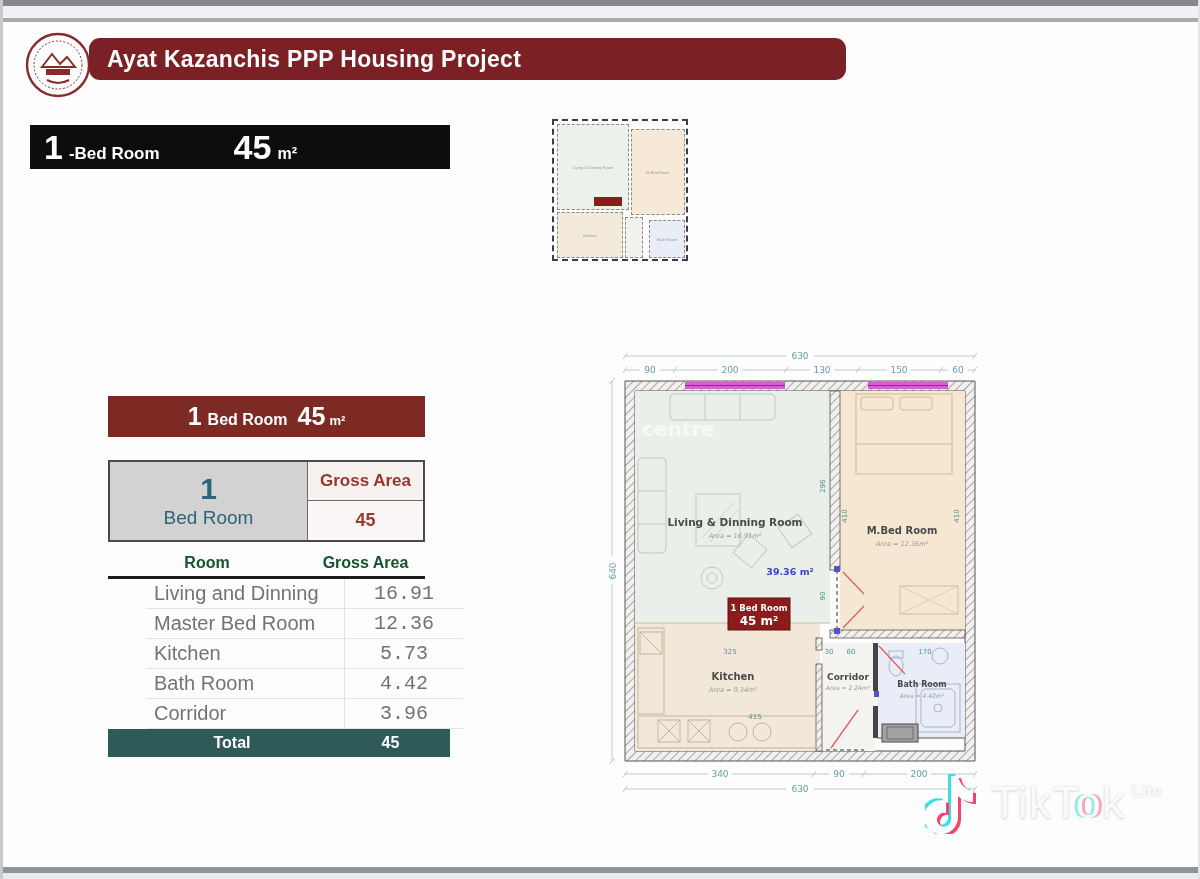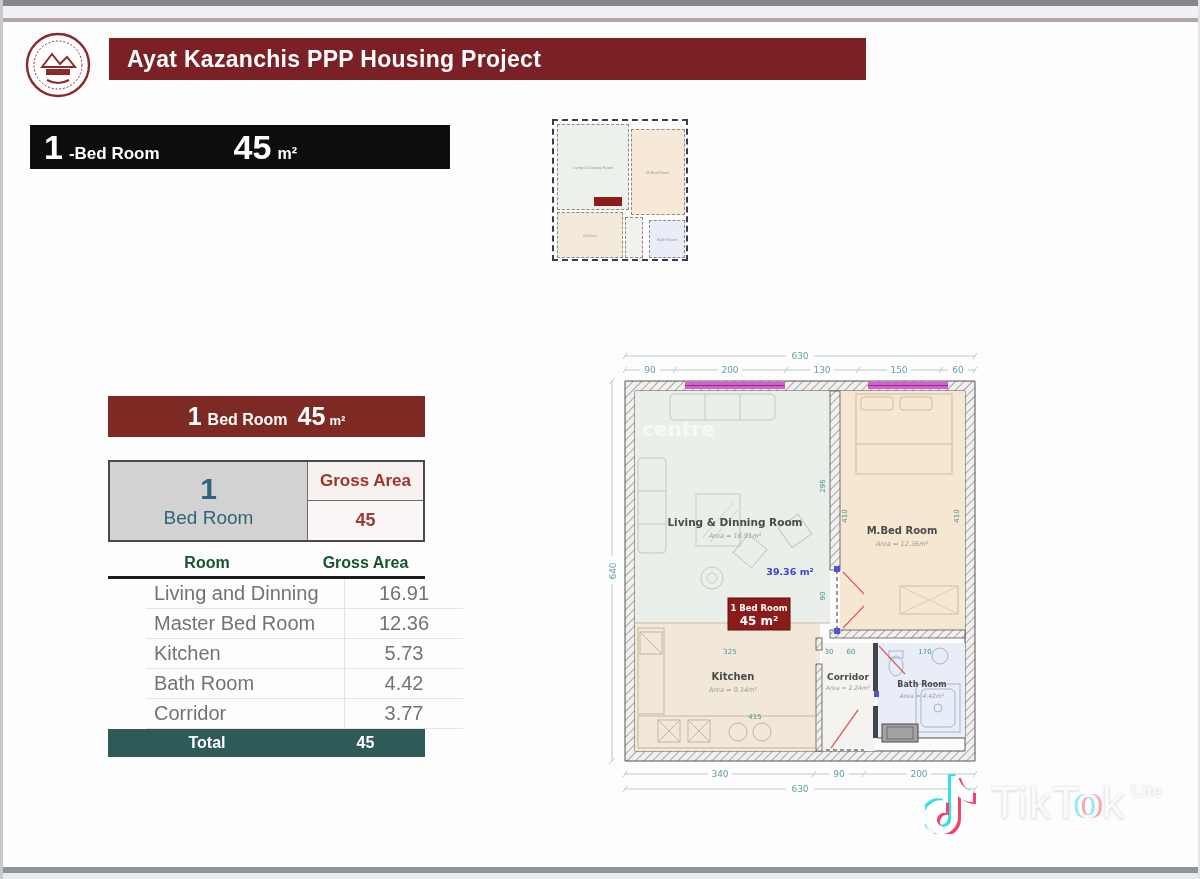--- a/index.html
+++ b/index.html
@@ -10,23 +10,23 @@
   .strip-top1{position:absolute;left:0;top:0;width:1200px;height:6px;background:#85878a;}
   .strip-top2{position:absolute;left:0;top:6px;width:1200px;height:12px;background:#f0f1f2;}
   .strip-top3{position:absolute;left:0;top:18px;width:1200px;height:4px;background:#b2a6a6;}
   .strip-bottom1{position:absolute;left:0;top:867px;width:1200px;height:6px;background:#8f9496;}
   .strip-bottom2{position:absolute;left:0;top:873px;width:1200px;height:6px;background:#e7ebee;}
   .edge-left{position:absolute;left:0;top:0;width:3px;height:879px;background:#c9c9c9;}
   .edge-right{position:absolute;right:0;top:0;width:2px;height:879px;background:#e4e4e4;}
 
   
   .logo{position:absolute;left:24px;top:31px;width:68px;height:68px;}
-  .header-banner{position:absolute;left:109px;top:38px;width:757px;height:42px;background:#7b2125;
+  .header-banner{position:absolute;left:89px;top:38px;width:757px;height:42px;background:#7b2125;
       color:#fff;display:flex;align-items:center;padding-left:18px;box-sizing:border-box;
-      font-size:23px;font-weight:bold;letter-spacing:.3px;}
+      font-size:23px;font-weight:bold;letter-spacing:.3px;border-radius:11px;}
 
   
   .title-banner{position:absolute;left:30px;top:125px;width:420px;height:44px;background:#0d0d0d;
       color:#fff;display:flex;align-items:baseline;padding-left:14px;box-sizing:border-box;}
   .title-banner .num{font-size:34px;font-weight:bold;line-height:44px;}
   .title-banner .lbl{font-size:17px;font-weight:bold;margin-left:6px;}
   .title-banner .area{font-size:34px;font-weight:bold;margin-left:74px;}
   .title-banner .unit{font-size:16px;font-weight:bold;margin-left:6px;}
 
   
@@ -61,23 +61,23 @@
       align-items:center;justify-content:center;color:#9c352b;font-weight:bold;font-size:17px;}
   .sum-box .ga-value{background:#fbf7f6;display:flex;align-items:center;justify-content:center;
       color:#a03a30;font-weight:bold;font-size:18px;}
   .cols-head{position:absolute;left:0;top:153px;width:317px;height:30px;display:grid;
       grid-template-columns:198px 1fr;border-bottom:3px solid #1c1c1c;box-sizing:border-box;}
   .cols-head div{display:flex;align-items:center;justify-content:center;font-weight:bold;
       font-size:16px;color:#14532d;}
   .trow{position:absolute;left:0;width:317px;height:30px;display:grid;grid-template-columns:198px 1fr;
       border-bottom:1px solid #e4e4e4;box-sizing:border-box;color:#737373;font-size:20px;margin-left:38px;}
   .trow .rn{display:flex;align-items:center;padding-left:8px;}
-  .trow .rv{display:flex;align-items:center;justify-content:center;border-left:1px solid #e2e2e2;}
+  .trow .rv{display:flex;align-items:center;justify-content:center;border-left:1px solid #e2e2e2;font-family:Liberation Mono, monospace;}
   .total-row{position:absolute;left:0;top:333px;width:317px;height:28px;background:#2e5a58;
-      display:grid;grid-template-columns:198px 1fr;color:#fff;font-weight:bold;font-size:16px;}
+      display:grid;grid-template-columns:198px 1fr;color:#fff;font-weight:bold;font-size:16px;padding-left:25px;}
   .total-row div{display:flex;align-items:center;justify-content:center;}
 
   
   .plan{position:absolute;left:600px;top:346px;width:405px;height:456px;}
 
   
   .tiktok{position:absolute;left:925px;top:768px;width:260px;height:70px;display:flex;
       align-items:center;}
   .tt-text{font-size:45px;font-weight:normal;color:rgba(252,252,252,.95);margin-left:10px;
       text-shadow:0 0 3px rgba(190,190,190,.55), 0 1px 2px rgba(200,200,200,.5);letter-spacing:1px;}
@@ -156,21 +156,21 @@
     <div class="trow" style="top:243px">
       <div class="rn">Kitchen</div>
       <div class="rv">5.73</div>
     </div>
     <div class="trow" style="top:273px">
       <div class="rn">Bath Room</div>
       <div class="rv">4.42</div>
     </div>
     <div class="trow" style="top:303px">
       <div class="rn">Corridor</div>
-      <div class="rv">3.77</div>
+      <div class="rv">3.96</div>
     </div>
     <div class="total-row">
       <div>Total</div>
       <div>45</div>
     </div>
   </div>
 
   <svg class="plan" viewBox="0 0 405 456" font-family="DejaVu Sans, sans-serif">
     <defs>
       <pattern id="hatch" width="6" height="6" patternUnits="userSpaceOnUse" patternTransform="rotate(45)">

